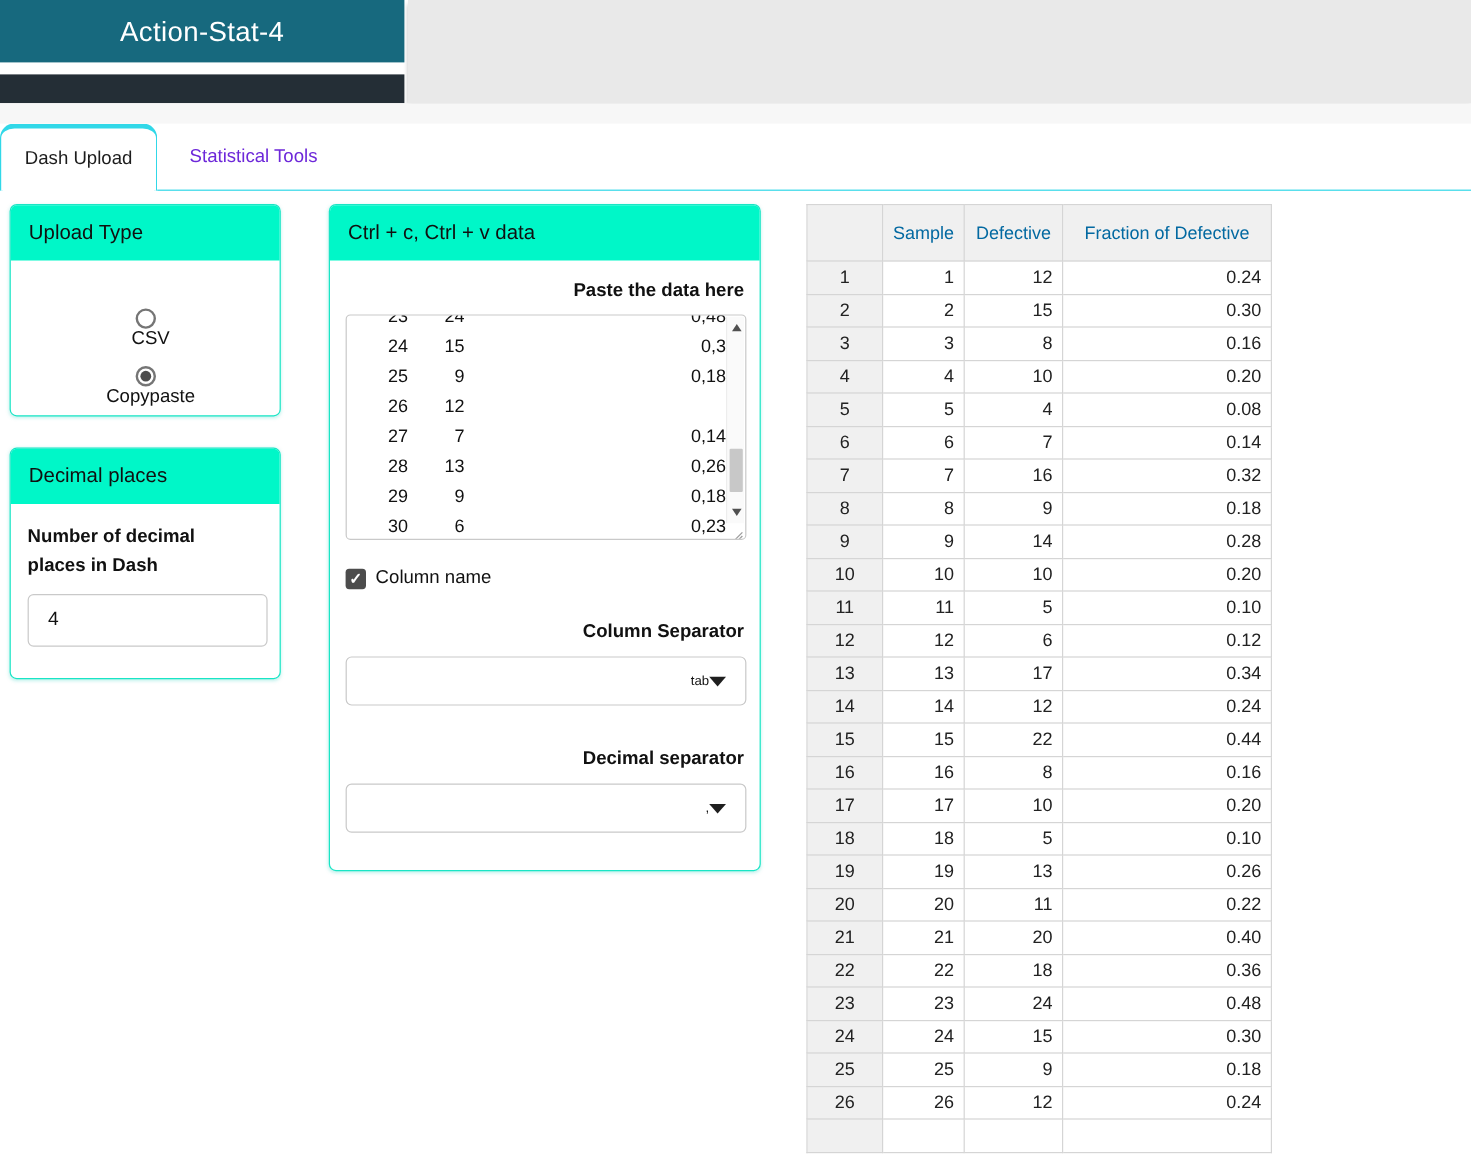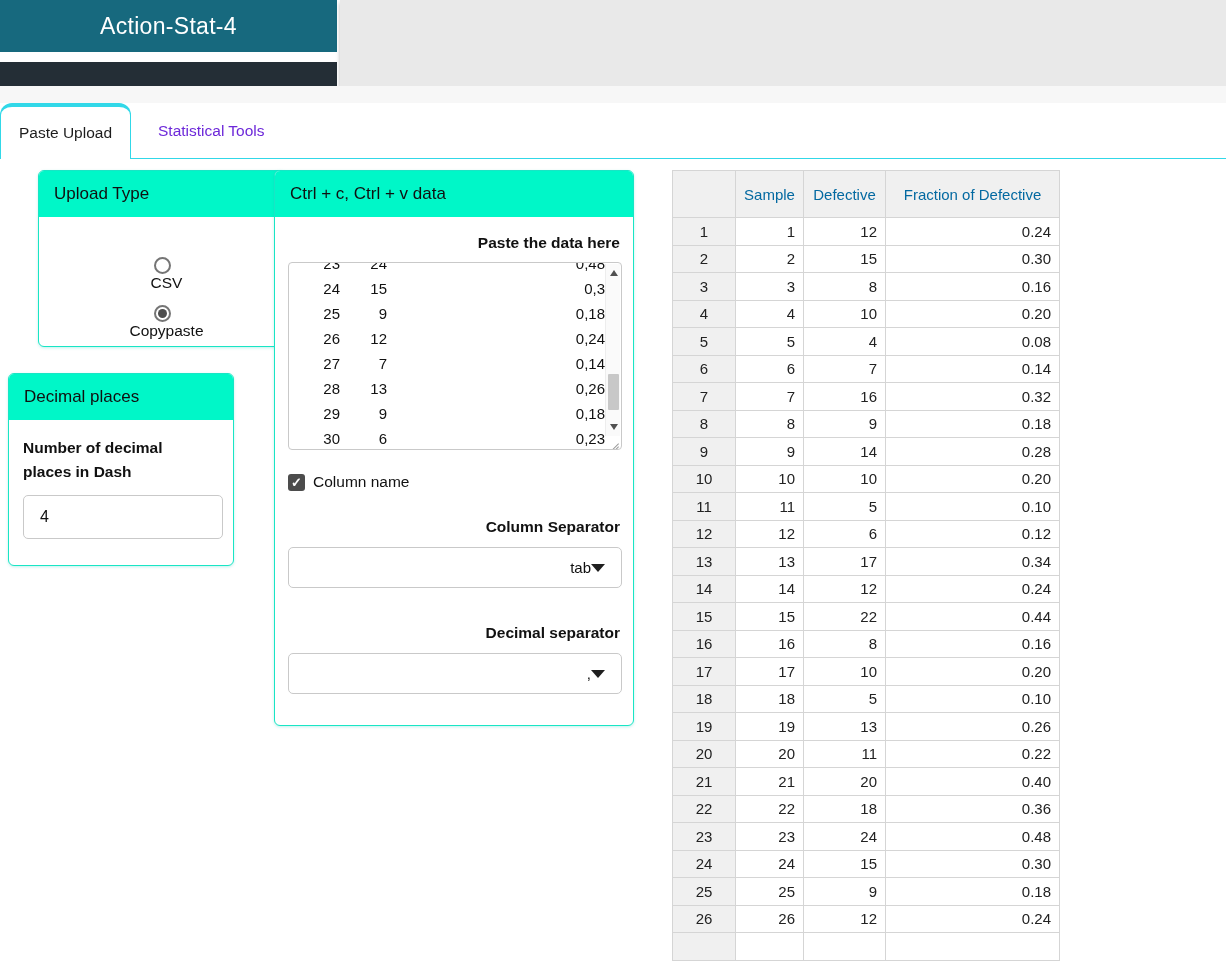--- a/index.html
+++ b/index.html
@@ -24,21 +24,21 @@
                 font-size:15.5px; color:#1d1d1d; }
   .tab-rest { flex:1; border-bottom:1px solid #31d8e8; display:flex; align-items:center;
               padding-left:27px; font-size:15.5px; color:#6d28d9; }
   .tab-inactive { cursor:default; }
 
   
   .panel { position:absolute; background:#fff; border:1px solid #19e5c5; border-radius:6px;
            box-shadow:0 1px 3px rgba(0,200,180,.25); }
   .panel-hd { background:#00f7c8; border-radius:5px 5px 0 0; padding:13px 15px;
               font-size:17px; color:#101010; }
-  #panel-upload   { left:8px;  top:170px; width:248px; height:177px;margin-left:30px; }
+  #panel-upload   { left:8px;  top:170px; width:226px; height:177px; }
   #panel-decimal  { left:8px;  top:373px; width:226px; height:193px; }
   #panel-paste    { left:274px; top:170px; width:360px; height:556px; }
 
   
   .radio-group { padding:40px 15px 0 15px; }
   .radio-row { display:flex; align-items:center; margin-bottom:13px;flex-direction:column; }
   .radio { width:17px; height:17px; border:2px solid #757575; border-radius:50%;
            display:inline-flex; align-items:center; justify-content:center; background:#fff; }
   .radio.sel::after { content:""; width:9px; height:9px; border-radius:50%; background:#4d4d4d; }
   .radio-lbl { margin-left:9px; font-size:15.5px; }
@@ -76,21 +76,21 @@
                      background:#9a9a9a; transform:rotate(-45deg); transform-origin:right bottom; }
 
   .chk-row { display:flex; align-items:center; margin-top:23px; }
   .checkbox { width:17px; height:17px; border-radius:3px; background:#4c4c4c; color:#fff;
               display:inline-flex; align-items:center; justify-content:center;
               font-size:13px; font-weight:700; }
   .chk-lbl { margin-left:8px; font-size:15.5px; }
 
   .sep-label { margin-top:27px; }
   .select { margin-top:11px; width:334px; height:41px; border:1px solid #c9c9c9; border-radius:5px;
-            background:#fff; display:flex; align-items:center; padding:0 16px; font-size:15px; }
+            background:#fff; display:flex; align-items:center; padding:0 16px; font-size:11px; }
   .select-val { flex:1; }
   .caret { width:0; height:0; border-left:7px solid transparent; border-right:7px solid transparent;
            border-top:8px solid #1f1f1f; }
   .sep2 { margin-top:36px; }
 
   
   .dtable-wrap { position:absolute; left:672px; top:170px; width:387px; }
   table.dtable { border-collapse:collapse; table-layout:fixed; width:387px; font-size:15px; }
   .dtable col.c-idx { width:63px; } .dtable col.c-smp { width:68px; }
   .dtable col.c-def { width:82px; } .dtable col.c-frc { width:174px; }
@@ -106,21 +106,21 @@
 <div class="page">
 
   <div class="hdr-teal">
     <div class="hdr-title">Action-Stat-4</div>
   </div>
   <div class="hdr-dark"></div>
   <div class="hdr-gray"></div>
   <div class="hdr-strip"></div>
 
   <div class="tabbar">
-    <div class="tab-active">Paste Upload</div>
+    <div class="tab-active">Dash Upload</div>
     <div class="tab-rest">
       <span class="tab-inactive">Statistical Tools</span>
     </div>
   </div>
 
   <div class="panel" id="panel-upload">
     <div class="panel-hd">Upload Type</div>
     <div class="radio-group" id="upload-radio-group">
         <div class="radio-row">
           <span class="radio"></span>
@@ -144,21 +144,21 @@
   <div class="panel" id="panel-paste">
     <div class="panel-hd">Ctrl + c, Ctrl + v data</div>
     <div class="paste-body">
       <div class="bold-label">Paste the data here</div>
 
       <div class="ta-wrap">
         <div class="ta-content" id="ta-lines">
             <div class="ta-line"><span class="ta-c1">23</span><span class="ta-c2">24</span><span class="ta-c3">0,48</span></div>
             <div class="ta-line"><span class="ta-c1">24</span><span class="ta-c2">15</span><span class="ta-c3">0,3</span></div>
             <div class="ta-line"><span class="ta-c1">25</span><span class="ta-c2">9</span><span class="ta-c3">0,18</span></div>
-            <div class="ta-line"><span class="ta-c1">26</span><span class="ta-c2">12</span><span class="ta-c3">0,24</span></div>
+            <div class="ta-line"><span class="ta-c1">26</span><span class="ta-c2">12</span></div>
             <div class="ta-line"><span class="ta-c1">27</span><span class="ta-c2">7</span><span class="ta-c3">0,14</span></div>
             <div class="ta-line"><span class="ta-c1">28</span><span class="ta-c2">13</span><span class="ta-c3">0,26</span></div>
             <div class="ta-line"><span class="ta-c1">29</span><span class="ta-c2">9</span><span class="ta-c3">0,18</span></div>
             <div class="ta-line"><span class="ta-c1">30</span><span class="ta-c2">6</span><span class="ta-c3">0,23</span></div>
           </div>
         <div class="ta-sb">
           <div class="sb-btn sb-up">
               <span class="tri-up"></span>
             </div>
           <div class="sb-thumb"></div>

